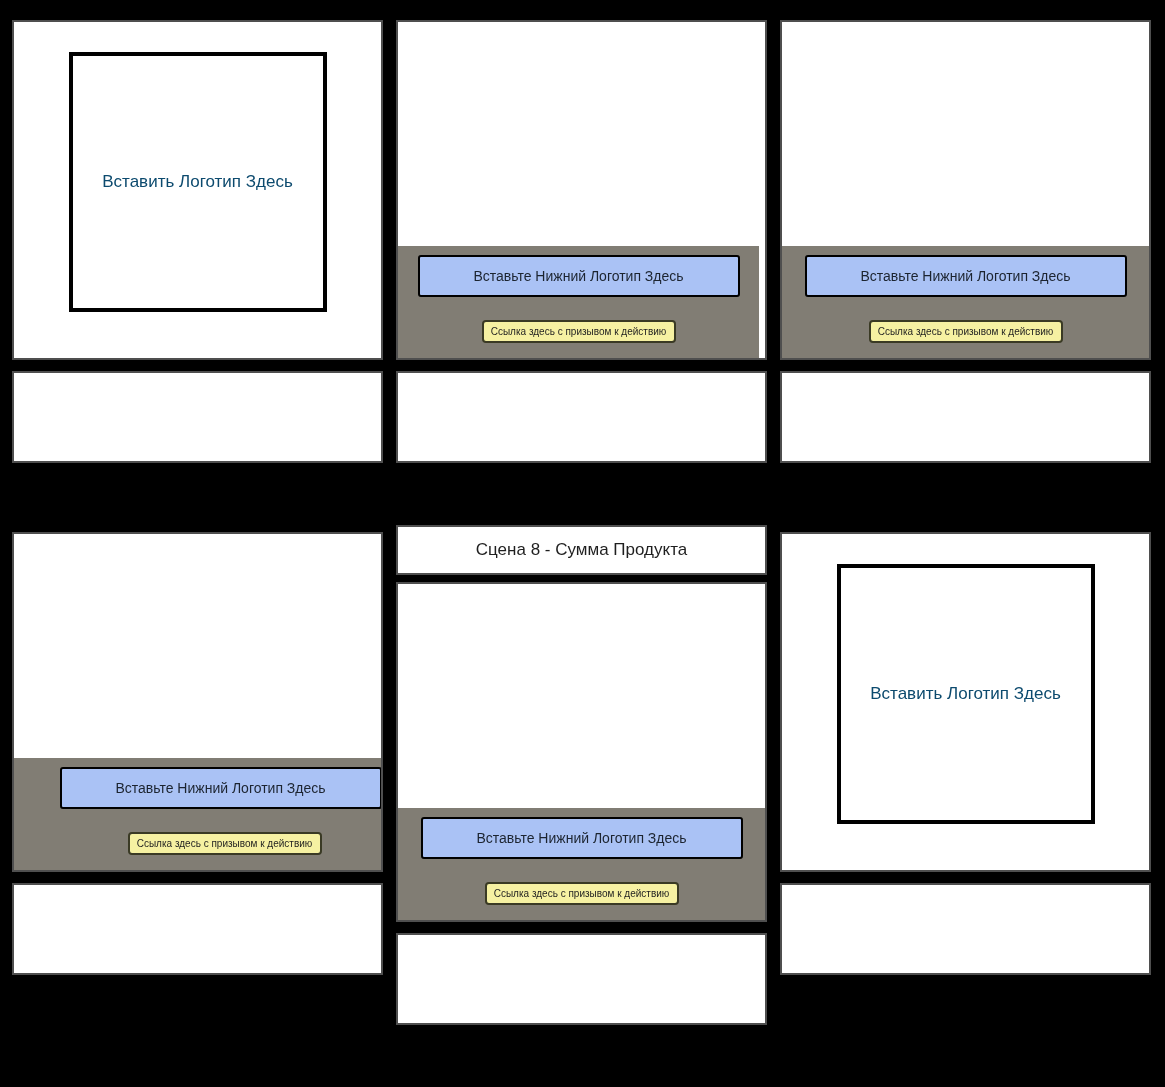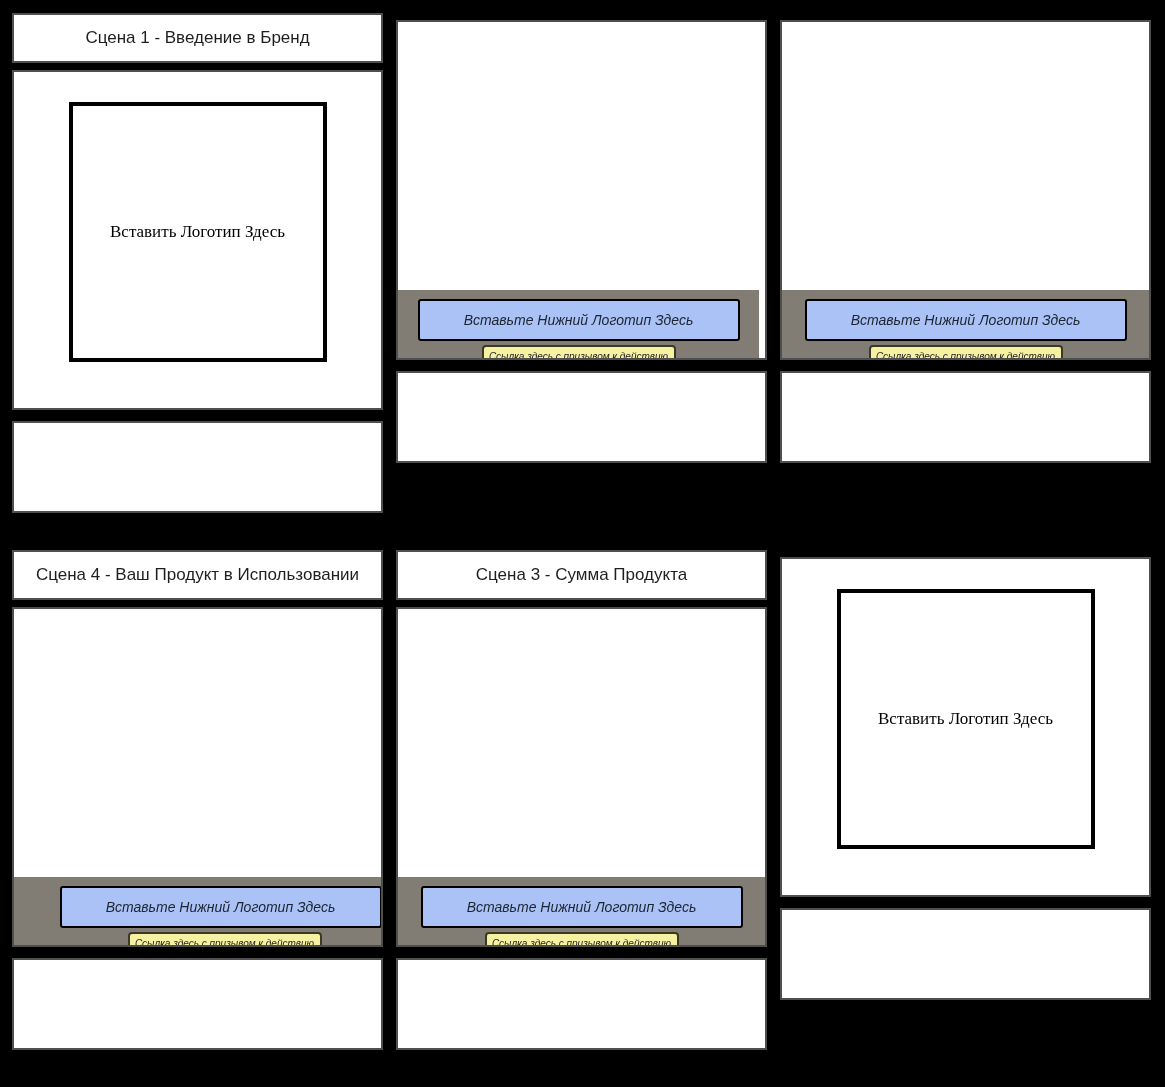--- a/index.html
+++ b/index.html
@@ -39,65 +39,60 @@
     height: 92px;
     background: var(--cell-fill, #fff);
     border: 2px solid var(--cell-border, #4f4f4f);
   }
   .logo-box {
     width: 258px; height: 260px;
     margin: 30px auto 0;
     border: 4px solid #000;
     background: var(--cell-fill, #fff);
     display: flex; align-items: center; justify-content: center;
-    font-size: 17px; color: #000000;
+    font-size: 17px; color: #0c4a6e;
     text-align: center;
-    font-family: Liberation Serif, serif;
   }
   .footer-bar {
     position: absolute;
     left: 0; right: 0; bottom: 0;
-    height: 68px;
+    height: 112px;
     background: var(--footer-bar, #817d74);
-    font-style: italic;
   }
   .footer-bar.bar-inset-right { right: 6px; }
   .footer-logo {
     width: 322px; height: 42px;
     margin: 9px auto 0;
     background: var(--footer-logo-fill, #aac2f5);
     border: 2px solid var(--footer-logo-border, #000);
     border-radius: 3px;
     display: flex; align-items: center; justify-content: center;
     font-size: 14px; color: #1c2430;
     white-space: nowrap;
   }
   .cta {
     width: 194px; height: 23px;
-    margin: 4px auto 0;
+    margin: 23px auto 0;
     background: var(--cta-fill, #f6f1a2);
     border: 2px solid var(--cta-border, #3a3a24);
     border-radius: 4px;
     display: flex; align-items: center; justify-content: center;
     font-size: 10px; color: #1f1f1f;
     white-space: nowrap;
     text-align: center;
   }
   .shift .footer-logo { transform: translateX(23px); }
   .shift .cta { transform: translateX(27px); }
 </style>
 </head>
 <body>
 
 <div class="board">
 
   <div class="scene">
-    <div class="scene-title">
-      <span>Сцена 1 - Введение в Бренд</span>
-    </div>
     <div class="scene-canvas">
       <div class="logo-box">
         <span>Вставить Логотип Здесь</span>
       </div>
     </div>
     <div class="scene-desc"></div>
   </div>
 
   <div class="scene">
     <div class="scene-canvas">
@@ -113,35 +108,32 @@
     <div class="scene-canvas">
       <div class="footer-bar">
         <div class="footer-logo">Вставьте Нижний Логотип Здесь</div>
         <div class="cta">Ссылка здесь с призывом к действию</div>
       </div>
     </div>
     <div class="scene-desc"></div>
   </div>
 
   <div class="scene">
-    <div class="scene-title">
-      <span>Сцена 4 - Ваш Продукт в Использовании</span>
-    </div>
     <div class="scene-canvas">
       <div class="footer-bar shift">
         <div class="footer-logo">Вставьте Нижний Логотип Здесь</div>
         <div class="cta">Ссылка здесь с призывом к действию</div>
       </div>
     </div>
     <div class="scene-desc"></div>
   </div>
 
   <div class="scene">
     <div class="scene-title">
-      <span>Сцена 3 - Сумма Продукта</span>
+      <span>Сцена 8 - Сумма Продукта</span>
     </div>
     <div class="scene-canvas">
       <div class="footer-bar">
         <div class="footer-logo">Вставьте Нижний Логотип Здесь</div>
         <div class="cta">Ссылка здесь с призывом к действию</div>
       </div>
     </div>
     <div class="scene-desc"></div>
   </div>
 

